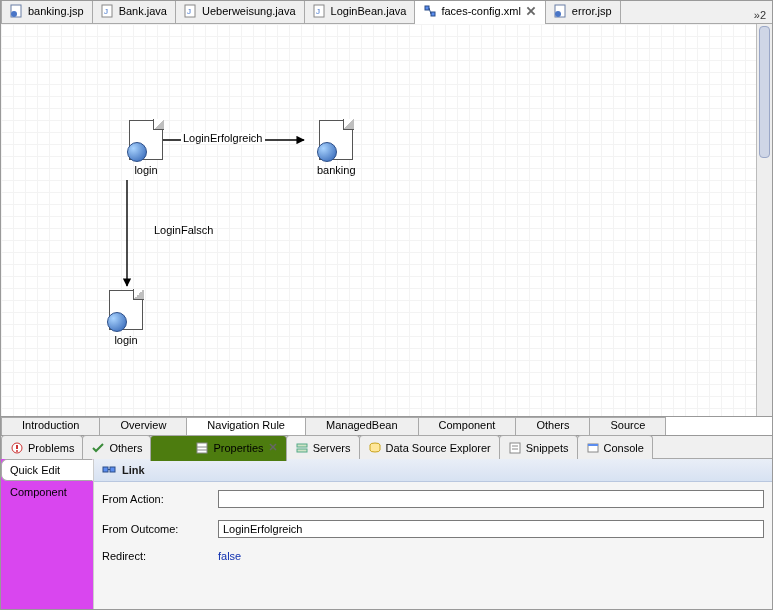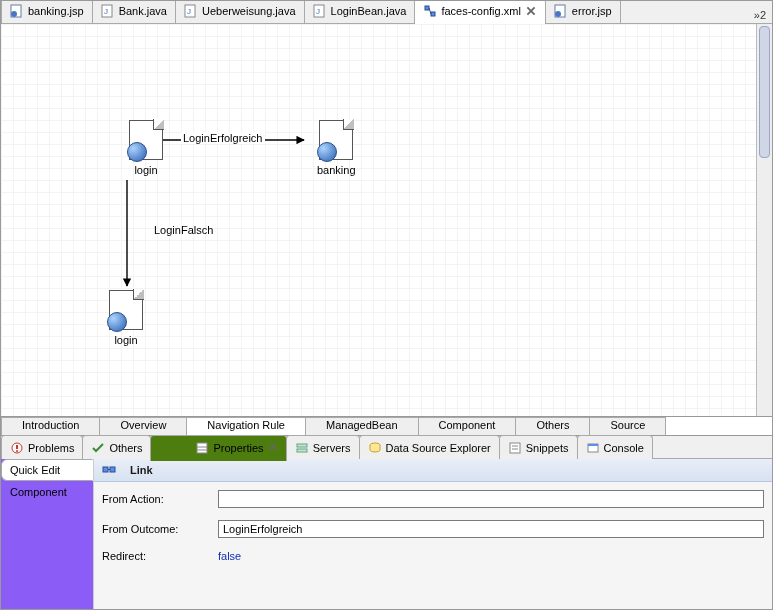--- a/index.html
+++ b/index.html
@@ -29,25 +29,25 @@
   
   .sub-tabs{display:flex;height:18px;background:#fff;border-bottom:1px solid #999;}
   .sub-tab{padding:1px 20px;border:1px solid #a9a9a9;border-bottom:none;background:#efefef;margin-right:-1px;cursor:pointer;text-align:center;}
   .sub-tab.active{background:#fff;}
   
   .view-tabs{display:flex;align-items:center;height:22px;background:#f0f0f0;border-bottom:1px solid #a9a9a9;}
   .view-tab{display:flex;align-items:center;gap:4px;padding:2px 8px;height:20px;border:1px solid #a9a9a9;border-bottom:none;background:#efefef;border-top-left-radius:4px;border-top-right-radius:4px;margin-right:-1px;cursor:pointer;}
   .view-tab.active{background:#4d7c0f;position:relative;top:1px;padding-bottom:3px;padding-left:44px;}
   
   .prop-area{flex:0 0 150px;display:flex;background:#f5f5f5;}
-  .prop-side{width:92px;border-right:1px solid #ccc;background:#8b5cf6;}
+  .prop-side{width:92px;border-right:1px solid #ccc;background:#d946ef;}
   .prop-side .side-tab{padding:4px 8px;border:1px solid transparent;cursor:pointer;}
   .prop-side .side-tab.sel{background:#fff;border:1px solid #a9a9a9;border-right:1px solid #fff;border-top-left-radius:6px;border-bottom-left-radius:6px;}
   .prop-body{flex:1;display:flex;flex-direction:column;}
-  .prop-head{display:flex;align-items:center;gap:14px;padding:4px 8px;background:linear-gradient(#e9eef7,#d7e2f2);border-bottom:1px solid #b9c7df;font-weight:bold;color:#1a1a1a;}
+  .prop-head{display:flex;align-items:center;gap:6px;padding:4px 8px;background:linear-gradient(#e9eef7,#d7e2f2);border-bottom:1px solid #b9c7df;font-weight:bold;color:#1a1a1a;}
   .prop-form{padding:8px 8px;display:grid;grid-template-columns:110px 1fr;row-gap:12px;column-gap:6px;align-items:center;}
   .prop-form input{height:18px;border:1px solid #7a7a7a;padding:1px 4px;font:inherit;width:100%;box-sizing:border-box;}
   .prop-form .val-ro{color:#1030b0;}
   .prop-form label{color:#000;}
   
   .sbar-v{position:absolute;right:0;top:0;bottom:0;width:15px;background:#eee;border-left:1px solid #bbb;}
   .sbar-v .thumb{position:absolute;left:2px;right:2px;top:2px;height:130px;background:#cfd6e6;border:1px solid #9aa7c7;border-radius:4px;}
 </style>
 </head>
 <body>

